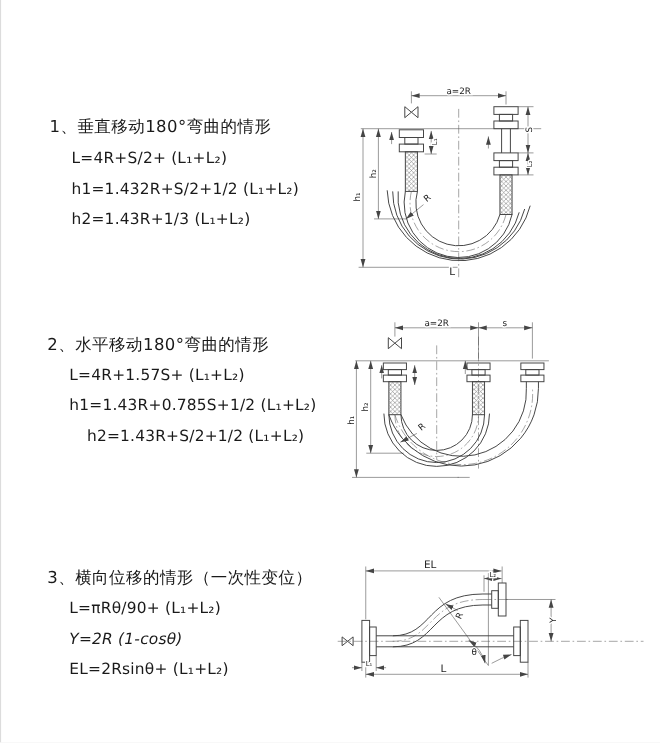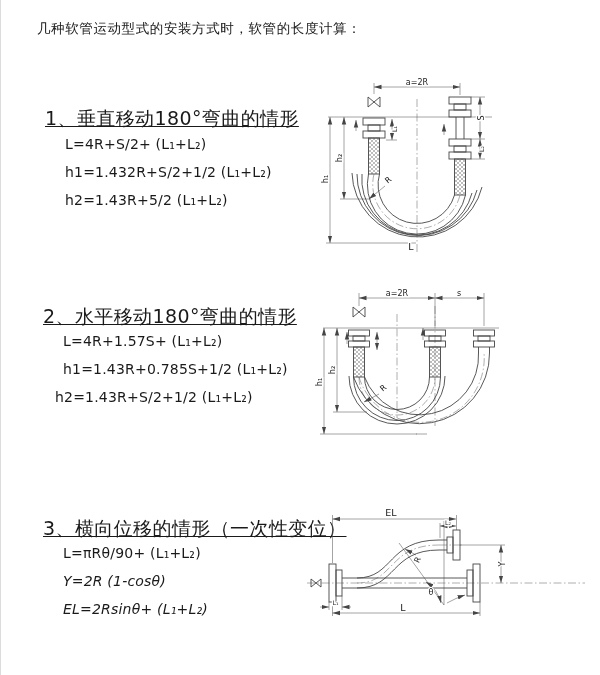--- a/index.html
+++ b/index.html
@@ -3,43 +3,42 @@
 <meta charset="utf-8">
 <style>
   html,body { margin:0; padding:0; background:#f4f4f4; }
   .page {
     position:relative; width:600px; height:675px; margin:0 auto;
     background:#ffffff; overflow:hidden;
     border-left:1px solid #dcdcdc; border-right:1px solid #dcdcdc;
     font-family:"DejaVu Sans","Liberation Sans",sans-serif; color:#1a1a1a;
   }
   .title { position:absolute; left:36px; top:20px; font-size:13.5px; letter-spacing:.6px; white-space:nowrap; }
-  .sec-heading { position:absolute; font-size:19px; letter-spacing:.4px; white-space:nowrap;text-decoration:underline; }
+  .sec-heading { position:absolute; font-size:15px; letter-spacing:.4px; white-space:nowrap; }
   .formula { position:absolute; font-size:14px; letter-spacing:.2px; white-space:nowrap; }
   .dg { position:absolute; }
   
   .main  { stroke:#454545; stroke-width:.9; fill:none; }
   .thin  { stroke:#585858; stroke-width:.55; fill:none; }
   .cl    { stroke:#6a6a6a; stroke-width:.55; fill:none; stroke-dasharray:8 2.5 1.5 2.5; }
   text.dlbl { font-size:8px; fill:#222; stroke:#fff; stroke-width:2.5px; paint-order:stroke;
               font-family:"DejaVu Sans",sans-serif; }
   text.dlbl.sm { font-size:6.3px; }
   text.dlbl.lg { font-size:9.5px; }
 </style>
 </head>
 <body>
 
 <div class="page">
 
-  <div class="title">几种软管运动型式的安装方式时，软管的长度计算：</div>
 
   <div class="sec-heading" style="left:44px; top:106px;">1、垂直移动180°弯曲的情形</div>
   <div class="formula" style="left:64px; top:136px;">L=4R+S/2+ (L₁+L₂)</div>
   <div class="formula" style="left:64px; top:164px;">h1=1.432R+S/2+1/2 (L₁+L₂)</div>
-  <div class="formula" style="left:64px; top:192px;">h2=1.43R+5/2 (L₁+L₂)</div>
+  <div class="formula" style="left:64px; top:192px;">h2=1.43R+1/3 (L₁+L₂)</div>
 
   <svg class="dg" style="left:315px; top:73px;" width="275" height="182" viewBox="0 0 275 182">
     <defs>
       <marker id="a1" markerWidth="8" markerHeight="8" refX="7.5" refY="3" orient="auto-start-reverse" markerUnits="userSpaceOnUse">
         <path d="M0,0.8 L7.5,3 L0,5.2 Z" fill="#454545"></path>
       </marker>
       <pattern id="h1p" width="4" height="4" patternUnits="userSpaceOnUse">
         <path d="M0,0 L4,4 M4,0 L0,4" stroke="#7a7a7a" stroke-width="0.5"></path>
       </pattern>
     </defs>
@@ -98,21 +97,21 @@
     <text class="dlbl sm" text-anchor="middle" transform="translate(81,56) rotate(-90)">L₁</text>
     <text class="dlbl" text-anchor="middle" transform="translate(167.5,45) rotate(-90)">S</text>
     <text class="dlbl sm" text-anchor="middle" transform="translate(167.5,76) rotate(-90)">L₂</text>
     <text class="dlbl" text-anchor="middle" transform="translate(74,109) rotate(-40)">R</text>
     <text class="dlbl lg" text-anchor="middle" x="95" y="177">L</text>
   </svg>
 
   <div class="sec-heading" style="left:42px; top:304px;text-align:right;">2、水平移动180°弯曲的情形</div>
   <div class="formula" style="left:62px; top:333px;text-align:center;">L=4R+1.57S+ (L₁+L₂)</div>
   <div class="formula" style="left:62px; top:361px;">h1=1.43R+0.785S+1/2 (L₁+L₂)</div>
-  <div class="formula" style="left:54px; top:389px;">h2=1.43R+S/2+1/2 (L₁+L₂)</div>
+  <div class="formula" style="left:78px; top:389px;">h2=1.43R+S/2+1/2 (L₁+L₂)</div>
 
   <svg class="dg" style="left:310px; top:286px;" width="280" height="162" viewBox="0 0 280 162">
     <defs>
       <marker id="a2" markerWidth="8" markerHeight="8" refX="7.5" refY="3" orient="auto-start-reverse" markerUnits="userSpaceOnUse">
         <path d="M0,0.8 L7.5,3 L0,5.2 Z" fill="#454545"></path>
       </marker>
       <pattern id="h2p" width="4" height="4" patternUnits="userSpaceOnUse">
         <path d="M0,0 L4,4 M4,0 L0,4" stroke="#7a7a7a" stroke-width="0.5"></path>
       </pattern>
     </defs>
@@ -167,21 +166,21 @@
     <text class="dlbl" text-anchor="middle" x="86" y="10">a=2R</text>
     <text class="dlbl" text-anchor="middle" x="148" y="10">s</text>
     <text class="dlbl" text-anchor="middle" transform="translate(10.5,96) rotate(-90)">h₁</text>
     <text class="dlbl" text-anchor="middle" transform="translate(23.5,84) rotate(-90)">h₂</text>
     <text class="dlbl" text-anchor="middle" transform="translate(74,104) rotate(-40)">R</text>
   </svg>
 
   <div class="sec-heading" style="left:42px; top:516px;">3、横向位移的情形（一次性变位）</div>
   <div class="formula" style="left:62px; top:545px;">L=πRθ/90+ (L₁+L₂)</div>
   <div class="formula" style="left:62px; top:573px;font-style:italic;">Y=2R (1-cosθ)</div>
-  <div class="formula" style="left:62px; top:601px;font-style:italic;">EL=2Rsinθ+ (L₁+L₂)</div>
+  <div class="formula" style="left:62px; top:601px;">EL=2Rsinθ+ (L₁+L₂)</div>
 
   <svg class="dg" style="left:298px; top:503px;" width="290" height="140" viewBox="0 0 290 140">
     <defs>
       <marker id="a3" markerWidth="8" markerHeight="8" refX="7.5" refY="3" orient="auto-start-reverse" markerUnits="userSpaceOnUse">
         <path d="M0,0.8 L7.5,3 L0,5.2 Z" fill="#454545"></path>
       </marker>
     </defs>
 
     <g class="cl">
       <line x1="8" y1="80" x2="286" y2="80"></line>

